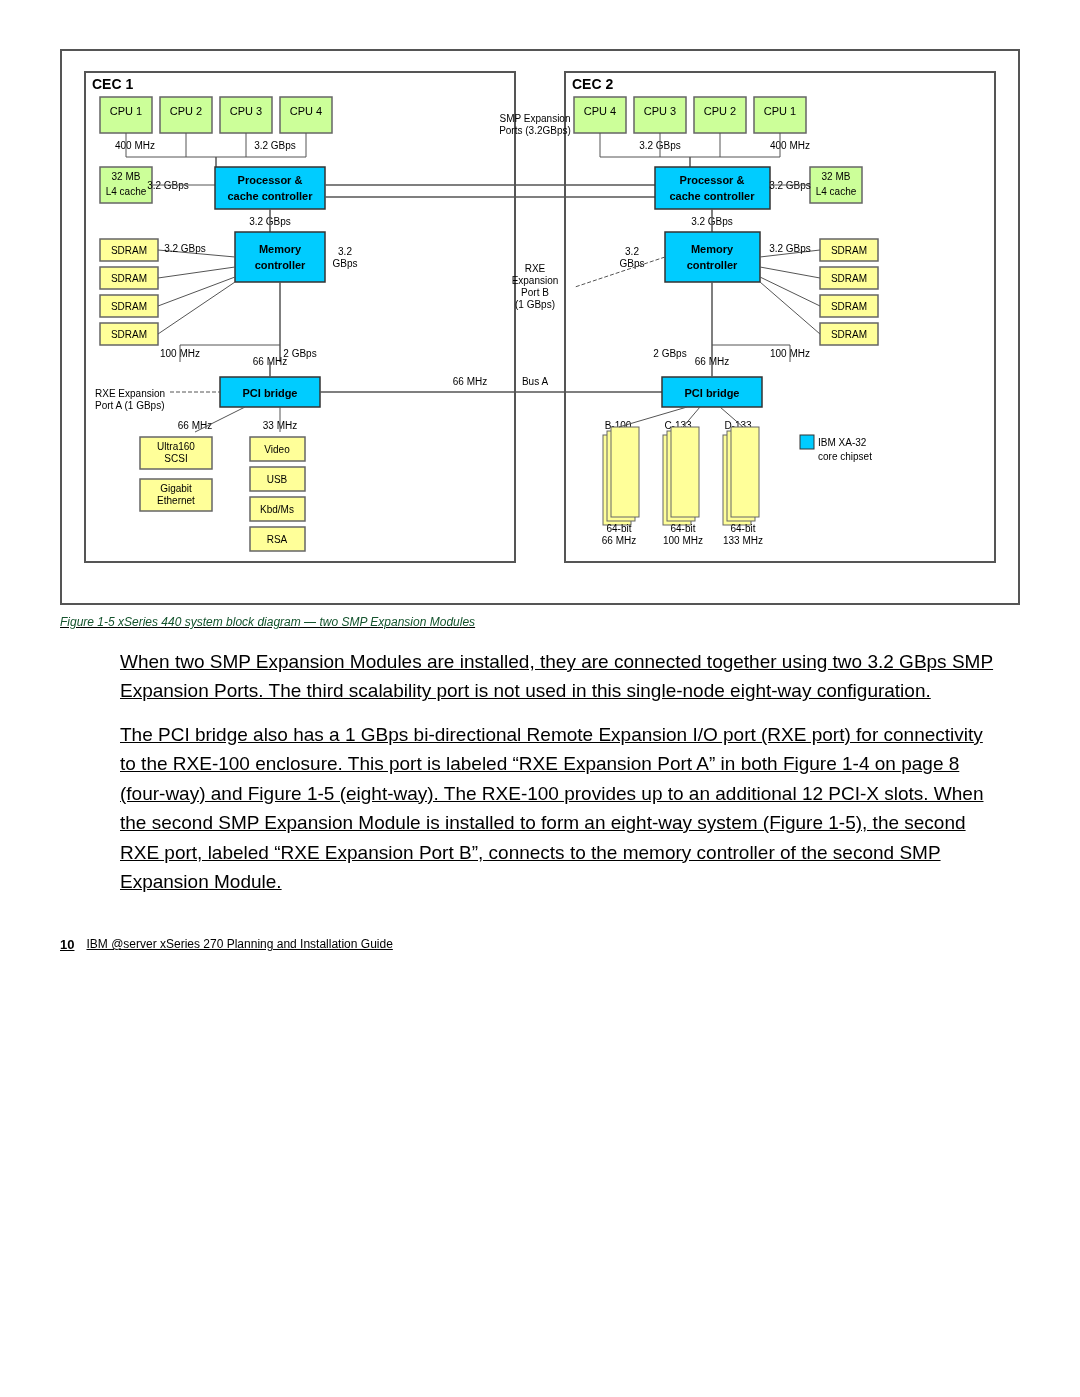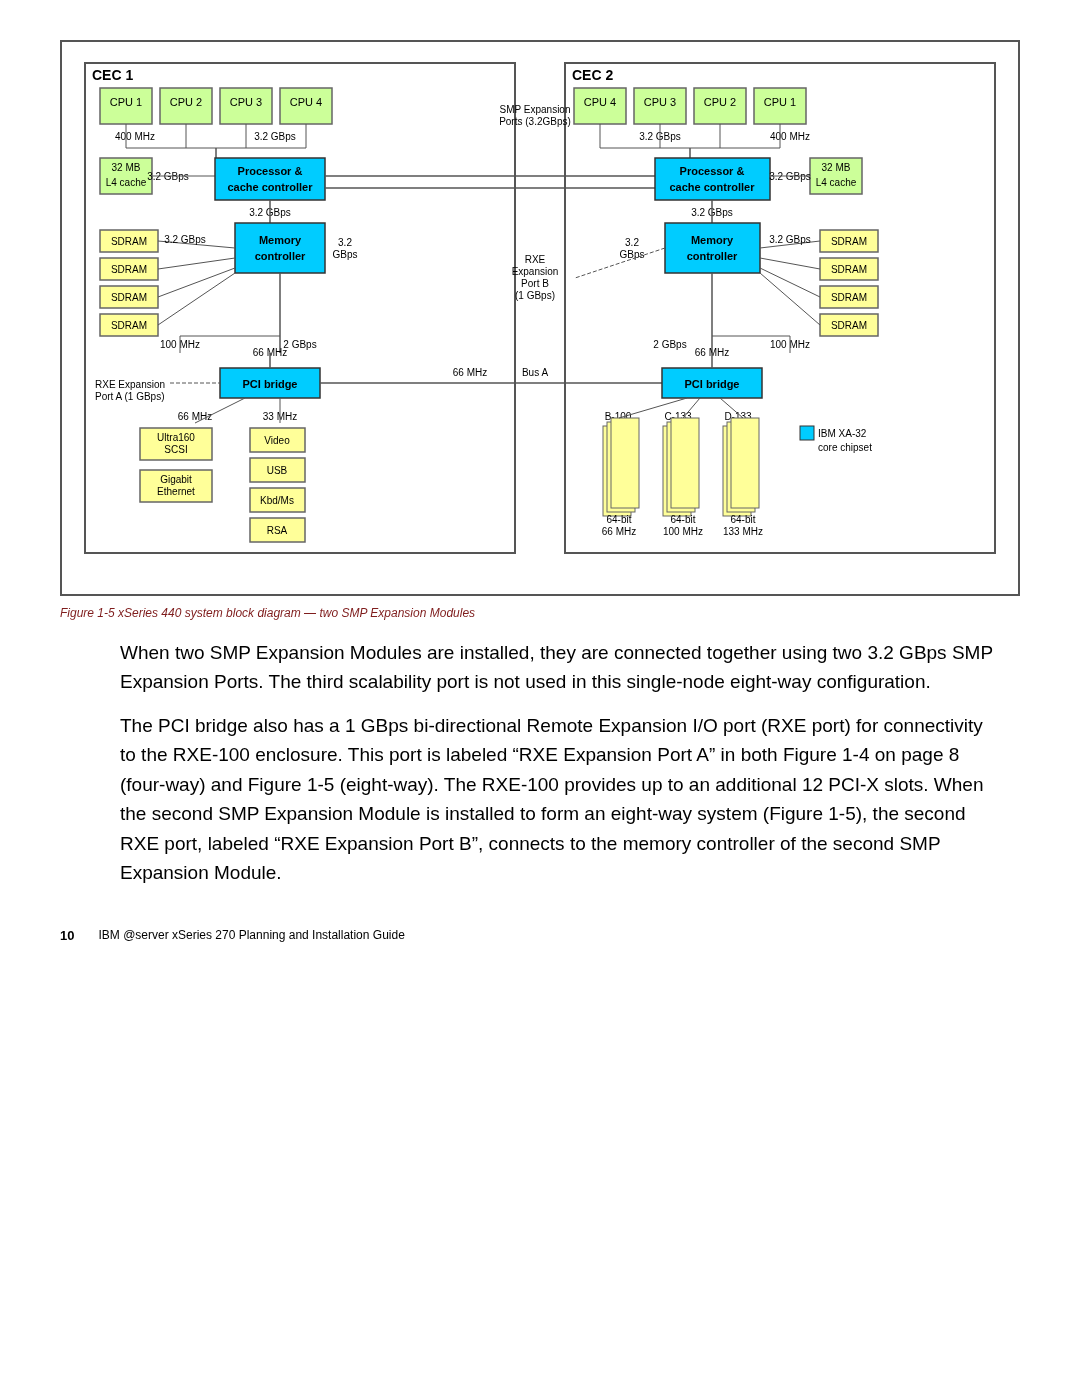--- a/index.html
+++ b/index.html
@@ -7,51 +7,52 @@
       background: #fff;
       font-family: Arial, Helvetica, sans-serif;
       font-size: 13px;
       color: #000;
       width: 1080px;
       min-height: 1397px;
       padding: 40px 60px;
     }
     .page-content {
       max-width: 960px;
-      margin: 0 auto;
+      margin: 9px auto;
+      text-decoration: underline;
     }
     
     .diagram-wrapper {
       border: 2px solid #555;
       padding: 16px;
       margin-bottom: 10px;
       background: #fff;
       position: relative;
     }
     
     .figure-caption {
       font-size: 12px;
-      color: #7f1d1d;
+      color: #14532d;
       margin-bottom: 18px;
       font-style: italic;
     }
     
     .body-para {
       margin-bottom: 14px;
       line-height: 1.55;
       font-size: 19px;
       margin-left: 60px;
       margin-right: 20px;
     }
     
     .page-footer {
       margin-top: 40px;
       display: flex;
       align-items: center;
-      gap: 24px;
+      gap: 12px;
       font-size: 12px;
       border-top: none;
     }
     .page-num {
       font-weight: bold;
       font-size: 13px;
     }
   </style>
 </head>
 <body>

